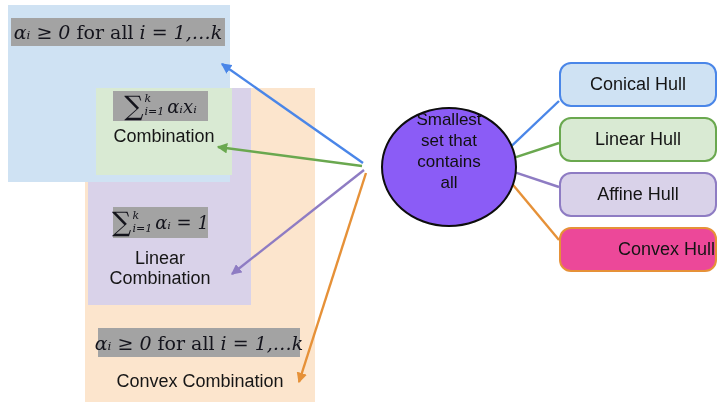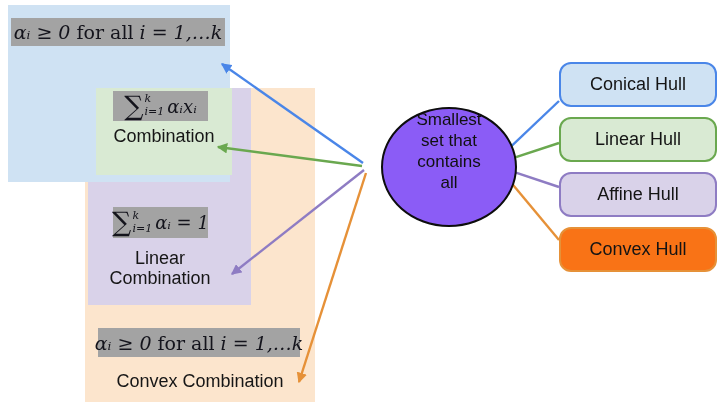--- a/index.html
+++ b/index.html
@@ -124,17 +124,17 @@
 
   <div class="hull-box" style="top:62px;background:#cfe2f3;border-color:#4a86e8;">
     <span>Conical Hull</span>
   </div>
   <div class="hull-box" style="top:117px;background:#d9ead3;border-color:#6aa84f;">
     <span>Linear Hull</span>
   </div>
   <div class="hull-box" style="top:172px;background:#d9d2e9;border-color:#8e7cc3;text-align:center;">
     <span>Affine Hull</span>
   </div>
-  <div class="hull-box" style="top:227px;background:#f97316;border-color:#e69138;">
+  <div class="hull-box" style="top:227px;background:#ec4899;border-color:#e69138;justify-content:flex-end;">
     <span>Convex Hull</span>
   </div>
 
 </div>
 
 </body></html>

